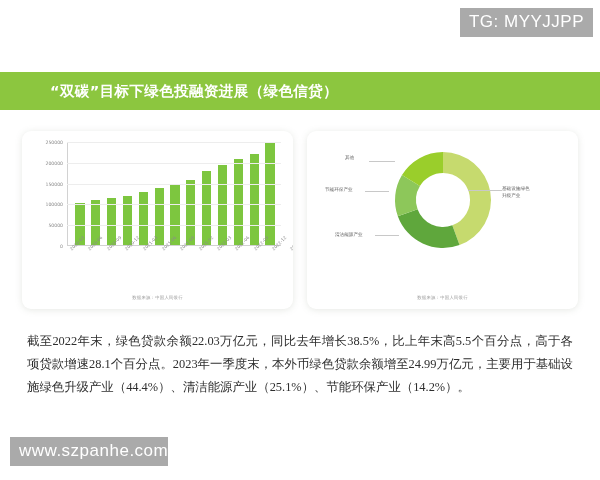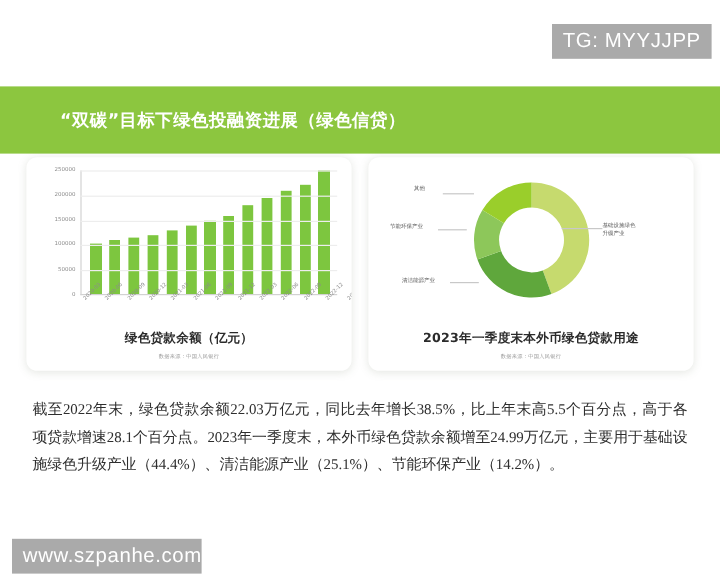--- a/index.html
+++ b/index.html
@@ -16,42 +16,41 @@
   }
 
   
   .wm {
     position: absolute;
     background: #aaaaaa;
     color: #ffffff;
     font-family: "Liberation Sans", sans-serif;
     letter-spacing: .5px;
     white-space: nowrap;
-    margin-top: 12px;
   }
   #wm-top {
     top: 8px;
     right: 7px;
     font-size: 17px;
     padding: 4px 9px 5px 9px;
   }
   #wm-bottom {
     left: 10px;
     top: 437px;
     font-size: 17px;
     padding: 4px 0 5px 9px;
   }
 
   
   #banner {
     position: absolute;
     left: 0;
     top: 72px;
     width: 600px;
-    height: 56px;
+    height: 38px;
     background: #8cc63f;
     display: flex;
     align-items: center;
   }
   #banner-title {
     color: #ffffff;
     font-size: 14.5px;
     font-weight: bold;
     margin-left: 50px;
     letter-spacing: .4px;
@@ -322,21 +321,20 @@
         <div class="xlab">2021-03</div>
         <div class="xlab">2021-06</div>
         <div class="xlab">2021-09</div>
         <div class="xlab">2021-12</div>
         <div class="xlab">2022-03</div>
         <div class="xlab">2022-06</div>
         <div class="xlab">2022-09</div>
         <div class="xlab">2022-12</div>
         <div class="xlab">2023-03</div>
       </div>
-    <div class="chart-title">绿色贷款余额（亿元）</div>
     <div class="chart-source">数据来源：中国人民银行</div>
   </div>
 
   <div class="card">
     <div id="donut-wrap">
       <svg id="donut" viewBox="0 0 110 110">
           <path d="M55,7 A48,48 0 0 1 71.54286031237682,100.05922516738596 L64.30535892571196,80.3458141566546 A27,27 0 0 0 55,28 Z" fill="#c6da6e"></path>
           <path d="M71.54286031237682,100.05922516738596 A48,48 0 0 1 9.837723090197187,71.259420171774 L29.596219238235914,64.14592384662288 A27,27 0 0 0 64.30535892571196,80.3458141566546 Z" fill="#5fa73c"></path>
           <path d="M9.837723090197187,71.259420171774 A48,48 0 0 1 13.994683278433826,30.048767554205963 L31.934509344119025,40.964931749240854 A27,27 0 0 0 29.596219238235914,64.14592384662288 Z" fill="#8dc75a"></path>
           <path d="M13.994683278433826,30.048767554205963 A48,48 0 0 1 54.99999999999999,7 L54.99999999999999,28 A27,27 0 0 0 31.934509344119025,40.964931749240854 Z" fill="#9ace2b"></path>
@@ -348,19 +346,18 @@
       <div class="leader" style="left:68px; top:90px; width:24px;"></div>
 
       <div class="donut-label" id="lab-infra">
         <div>基础设施绿色</div>
         <div>升级产业</div>
       </div>
       <div class="donut-label" id="lab-other">其他</div>
       <div class="donut-label" id="lab-energy">节能环保产业</div>
       <div class="donut-label" id="lab-clean">清洁能源产业</div>
     </div>
-    <div class="chart-title">2023年一季度末本外币绿色贷款用途</div>
     <div class="chart-source">数据来源：中国人民银行</div>
   </div>
 
 </div>
 
 <div id="body-text">截至2022年末，绿色贷款余额22.03万亿元，同比去年增长38.5%，比上年末高5.5个百分点，高于各项贷款增速28.1个百分点。2023年一季度末，本外币绿色贷款余额增至24.99万亿元，主要用于基础设施绿色升级产业（44.4%）、清洁能源产业（25.1%）、节能环保产业（14.2%）。</div>
 
 </body></html>

